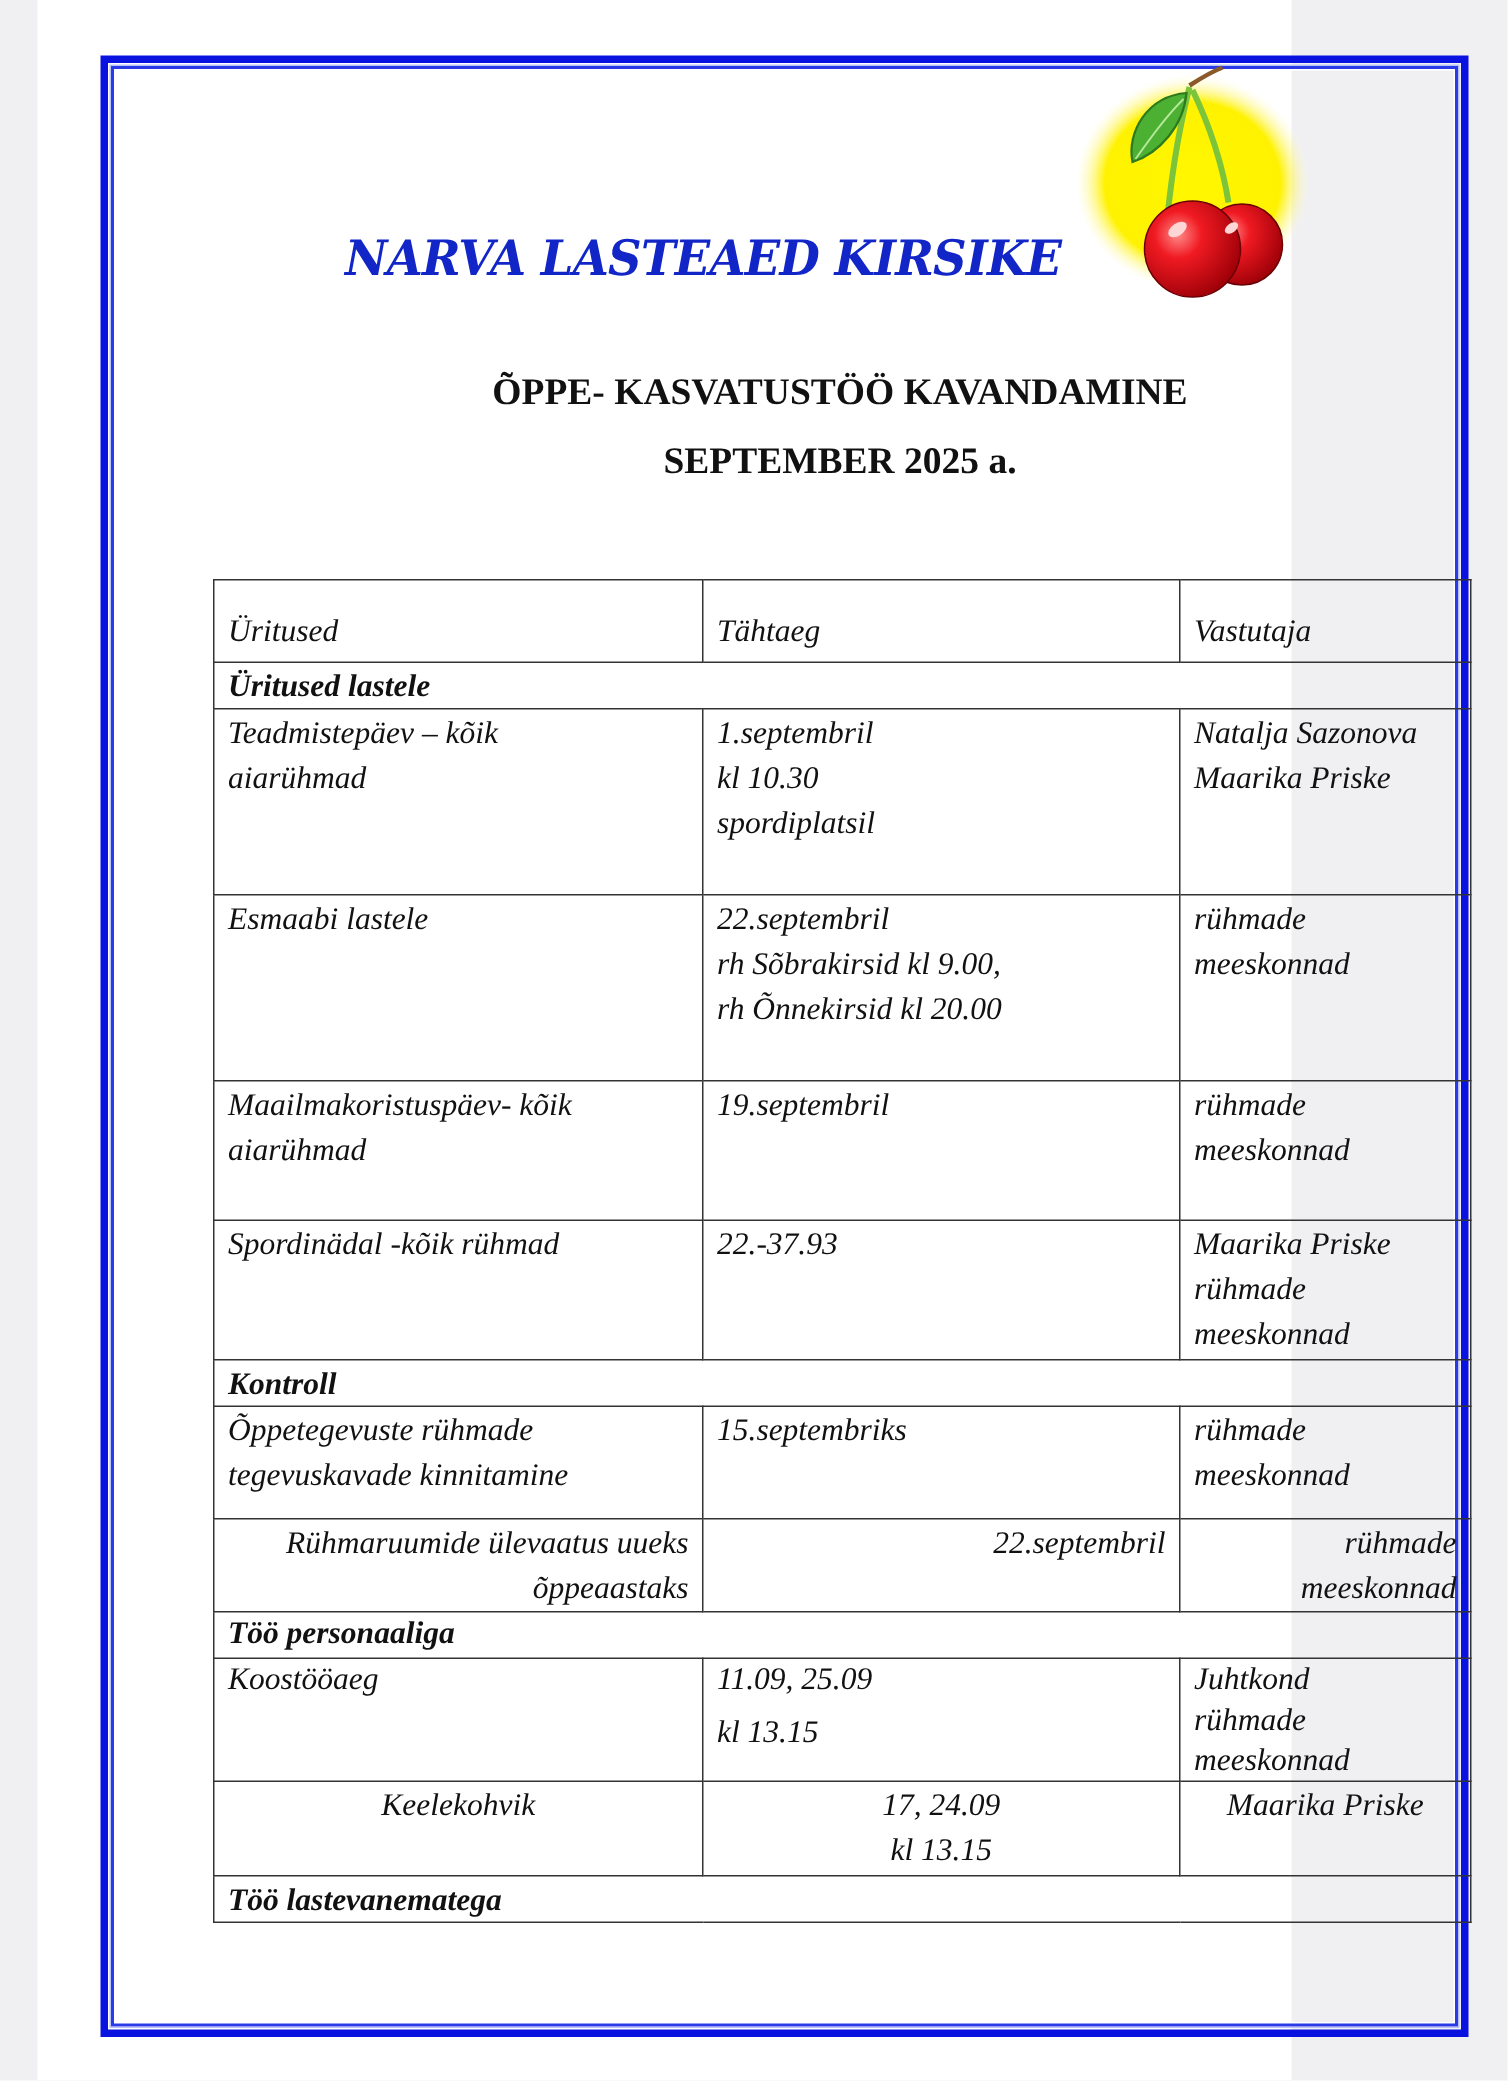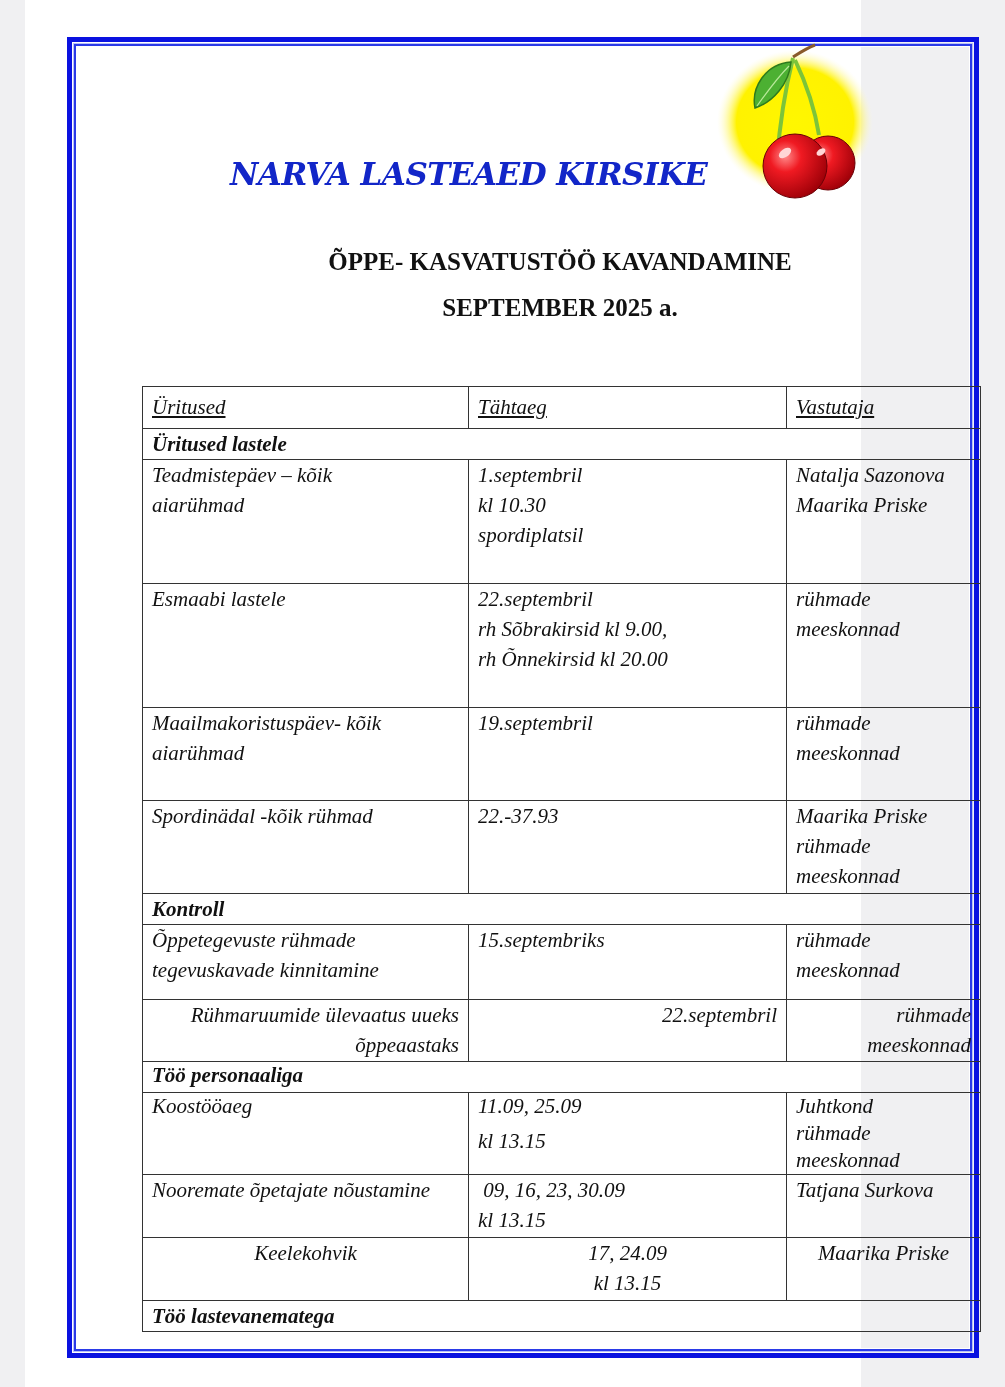--- a/index.html
+++ b/index.html
@@ -35,21 +35,21 @@
   table.plan {
     position:absolute; left:117px; top:386px; width:839px;
     border-collapse:collapse; font-size:21px; line-height:30px;
     font-family:"Liberation Serif", serif;
   }
   table.plan td {
     border:1px solid #333; vertical-align:top; padding:0 9px;
   }
   table.plan td.c1 { width:307px; }
   table.plan td.c2 { width:299px; }
-  table.plan tr.head td { font-style:italic; height:36px; padding-top:5px;text-decoration:underline; }
+  table.plan tr.head td { font-style:italic; height:36px; padding-top:18px; }
   table.plan tr.section td { font-style:italic; font-weight:bold; height:30px; }
   .line { display:block;font-style:italic; }
   tr.r-tall td { height:123px; }
   tr.r-mid td { height:92px; }
   tr.r-ctrl td { height:74px; }
   tr.r-ctrl2 td { height:61px;text-align:right; }
   tr.r-koos td { height:81px; line-height:27px; }
   tr.r-noor td { height:62px; }
   tr.r-keel td { height:62px;text-align:center; }
   tr.section-small td { height:27px; line-height:27px; }
@@ -200,32 +200,20 @@
         <span class="line">11.09, 25.09</span>
         <span class="gap"></span>
         <span class="line">kl 13.15</span>
       </td>
       <td class="c3">
         <span class="line">Juhtkond</span>
         <span class="line">rühmade</span>
         <span class="line">meeskonnad</span>
       </td>
     </tr>
-    <tr class="r-noor">
-      <td class="c1">
-        <span class="line">Nooremate õpetajate nõustamine</span>
-      </td>
-      <td class="c2">
-        <span class="line" style="white-space:pre"> 09, 16, 23, 30.09</span>
-        <span class="line">kl 13.15</span>
-      </td>
-      <td class="c3">
-        <span class="line">Tatjana Surkova</span>
-      </td>
-    </tr>
     <tr class="r-keel">
       <td class="c1">
         <span class="line">Keelekohvik</span>
       </td>
       <td class="c2">
         <span class="line">17, 24.09</span>
         <span class="line">kl 13.15</span>
       </td>
       <td class="c3">
         <span class="line">Maarika Priske</span>

